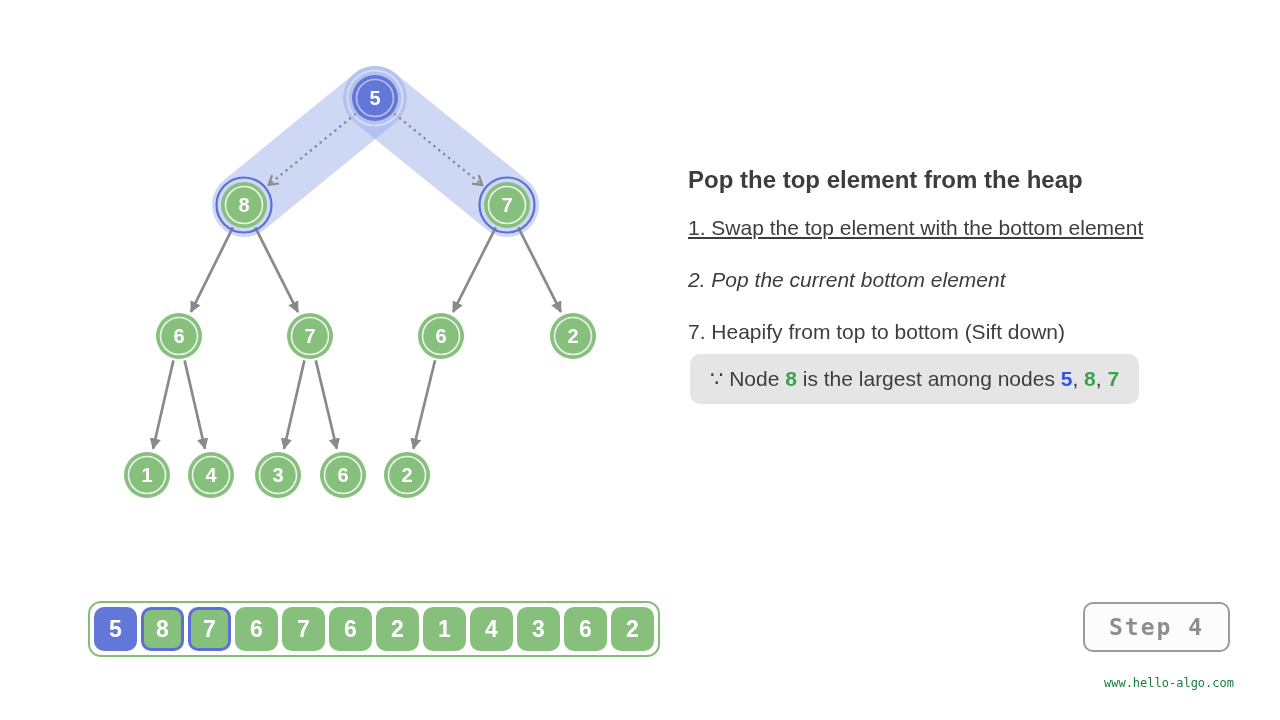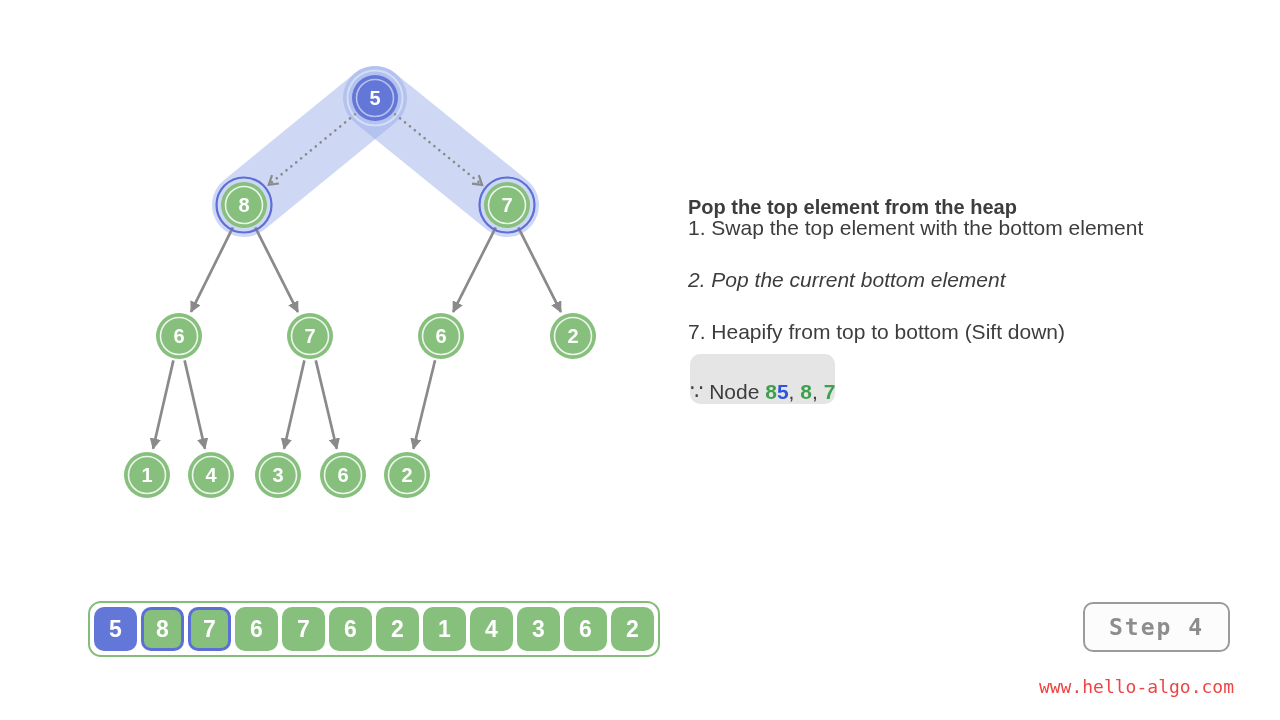--- a/index.html
+++ b/index.html
@@ -3,25 +3,25 @@
 <meta charset="utf-8">
 <style>
   html,body{margin:0;padding:0;background:#ffffff;}
   .stage{position:relative;width:1280px;height:720px;background:#ffffff;overflow:hidden;
          font-family:"Liberation Sans",sans-serif;}
   svg{position:absolute;left:0;top:0;}
   .node-label{font:700 20px "Liberation Sans",sans-serif;fill:#ffffff;text-anchor:middle;}
 
   
   .panel{position:absolute;left:688px;top:166px;width:540px;color:#3d3d3d;}
-  .panel-title{position:absolute;left:0;top:0;font-size:20px;font-weight:700;white-space:nowrap;margin-top:30px;}
+  .panel-title{position:absolute;left:0;top:0;font-size:24px;font-weight:700;white-space:nowrap;}
   .step-item{position:absolute;left:0;font-size:21px;white-space:nowrap;}
-  .step-item-1{top:50px;} .step-item-2{top:102px;font-style:italic;} .step-item-3{top:154px;}
-  .note{position:absolute;left:2px;top:188px;height:50px;display:inline-flex;align-items:flex-end;
-        background:#e5e5e5;border-radius:10px;padding:0 0;font-size:21px;white-space:pre;}
+  .step-item-1{top:50px;text-decoration:underline;} .step-item-2{top:102px;font-style:italic;} .step-item-3{top:154px;}
+  .note{position:absolute;left:2px;top:188px;height:50px;display:inline-flex;align-items:center;
+        background:#e5e5e5;border-radius:10px;padding:0 20px;font-size:21px;white-space:pre;}
   .num-green{color:#3da14b;font-weight:700;}
   .num-blue{color:#2e55dc;font-weight:700;}
 
   
   .array{position:absolute;left:88px;top:601px;height:56px;box-sizing:border-box;
          border:2px solid #84bd7a;border-radius:13px;background:#ffffff;
          display:flex;align-items:center;gap:4px;padding:4px;}
   .cell{width:43px;height:44px;box-sizing:border-box;border-radius:10px;
         display:flex;align-items:center;justify-content:center;
         color:#ffffff;font-size:23px;font-weight:700;background:#87bf7d;}
@@ -29,21 +29,21 @@
   .cell-outlined{background:#87bf7d;border:3px solid #5b6fd6;}
 
   
   .step-btn{position:absolute;left:1083px;top:602px;width:147px;height:50px;box-sizing:border-box;
             border:2px solid #9b9b9b;border-radius:10px;background:#fcfcfc;
             display:flex;align-items:center;justify-content:center;
             font-family:"DejaVu Sans Mono","Liberation Mono",monospace;
             font-size:23px;font-weight:700;color:#8d8d8d;letter-spacing:2px;}
   .watermark{position:absolute;right:46px;top:676px;
              font-family:"DejaVu Sans Mono","Liberation Mono",monospace;
-             font-size:18px;color:#ef4444;}
+             font-size:12px;color:#15803d;}
 </style>
 </head>
 <body>
 
 <div class="stage">
 
   <svg width="660" height="560" viewBox="0 0 660 560">
     <defs>
       <marker id="arrowSolid" viewBox="0 0 10 10" refX="9" refY="5" markerWidth="4.2" markerHeight="4.2" orient="auto-start-reverse">
         <path d="M0,0 L10,5 L0,10 z" fill="#8a8a8a"></path>
@@ -128,21 +128,21 @@
         <circle cx="407" cy="475" r="18.5" fill="none" stroke="rgba(255,255,255,0.85)" stroke-width="1.6"></circle>
         <text x="407" y="482" class="node-label">2</text>
       </g>
     </svg>
 
   <div class="panel">
     <div class="panel-title">Pop the top element from the heap</div>
     <div class="step-item step-item-1">1. Swap the top element with the bottom element</div>
     <div class="step-item step-item-2">2. Pop the current bottom element</div>
     <div class="step-item step-item-3">7. Heapify from top to bottom (Sift down)</div>
-    <div class="note"><span>∵ Node </span><span class="num-green">8</span><span class="num-blue">5</span><span>, </span><span class="num-green">8</span><span>, </span><span class="num-green">7</span></div>
+    <div class="note"><span>∵ Node </span><span class="num-green">8</span><span> is the largest among nodes </span><span class="num-blue">5</span><span>, </span><span class="num-green">8</span><span>, </span><span class="num-green">7</span></div>
   </div>
 
   <div class="array">
       <div class="cell cell-blue">5</div>
       <div class="cell cell-outlined">8</div>
       <div class="cell cell-outlined">7</div>
       <div class="cell cell-green">6</div>
       <div class="cell cell-green">7</div>
       <div class="cell cell-green">6</div>
       <div class="cell cell-green">2</div>

